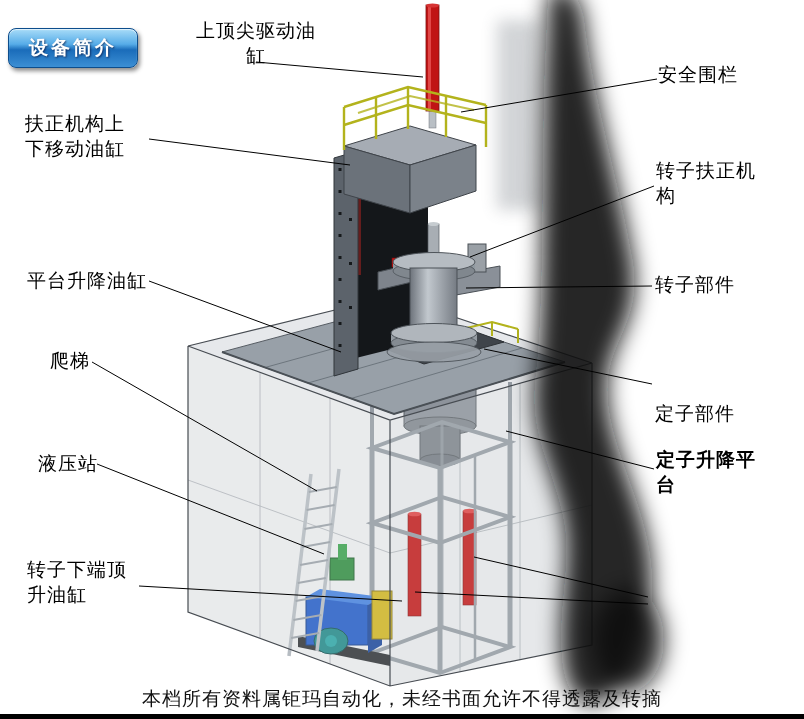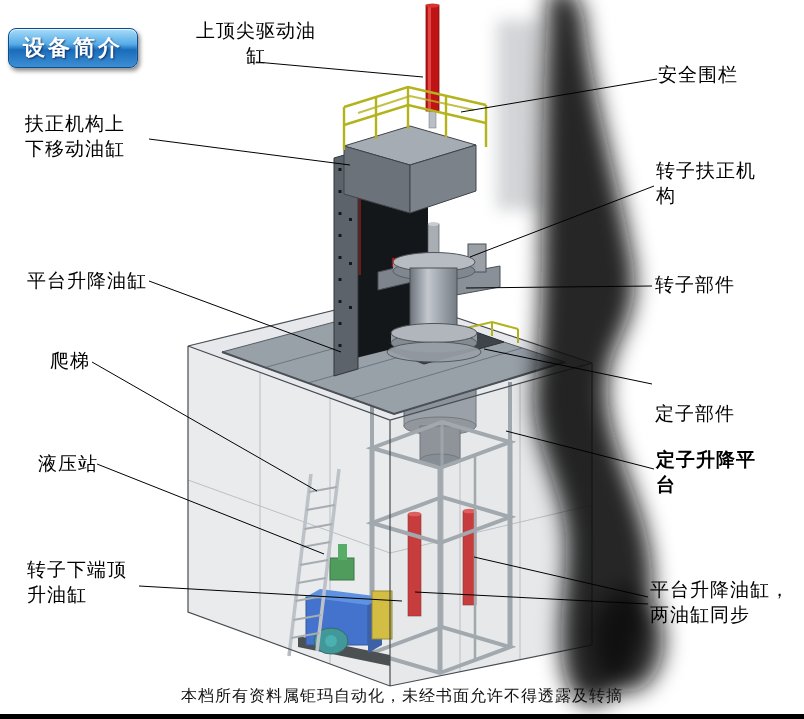--- a/index.html
+++ b/index.html
@@ -5,22 +5,22 @@
   html,body{margin:0;padding:0;}
   body{width:804px;height:719px;background:#ffffff;font-family:"Liberation Sans",sans-serif;position:relative;overflow:hidden;}
   #stage{position:absolute;left:0;top:0;width:804px;height:719px;}
   svg.scene{position:absolute;left:0;top:0;}
   .label{position:absolute;color:#000;font-size:19px;line-height:25px;white-space:pre-line;font-weight:500;letter-spacing:1px;}
   #badge{position:absolute;left:8px;top:28px;width:128px;height:38px;border-radius:8px;
     background:linear-gradient(180deg,#a8dcf8 0%,#56ace8 40%,#1a6cba 55%,#3c8fd4 100%);
     border:1px solid #0d4d8c;
     box-shadow:2px 3px 4px rgba(0,0,0,.45), inset 0 1px 1px rgba(255,255,255,.7);
     display:flex;align-items:center;justify-content:center;
-    color:#fff;font-size:22px;font-weight:bold;letter-spacing:3px;text-shadow:1px 1px 2px rgba(0,0,40,.6);}
-  #footer{position:absolute;left:0;right:0;top:686px;text-align:center;font-size:16px;color:#101010;letter-spacing:1px;}
+    color:#fff;font-size:19px;font-weight:bold;letter-spacing:3px;text-shadow:1px 1px 2px rgba(0,0,40,.6);}
+  #footer{position:absolute;left:0;right:0;top:686px;text-align:center;font-size:19px;color:#101010;letter-spacing:1px;}
   #bottom-bar{position:absolute;left:0;top:714px;width:804px;height:5px;background:#000;}
 </style>
 </head>
 <body>
 
 <div id="stage">
 
   <svg class="scene" width="804" height="719" viewBox="0 0 804 719">
     <defs>
       <filter id="blurBig" x="-50%" y="-50%" width="200%" height="200%">
@@ -222,18 +222,16 @@
 构</div>
   <div class="label" style="left:27px;top:268px;">平台升降油缸</div>
   <div class="label" style="left:655px;top:272px;">转子部件</div>
   <div class="label" style="left:50px;top:348px;">爬梯</div>
   <div class="label" style="left:655px;top:371px;margin-top:30px;">定子部件</div>
   <div class="label" style="left:38px;top:451px;">液压站</div>
   <div class="label" style="left:656px;top:447px;font-weight:bold;">定子升降平
 台</div>
   <div class="label" style="left:27px;top:557px;">转子下端顶
 升油缸</div>
-  <div class="label" style="left:650px;top:577px;">平台升降油缸，
-两油缸同步</div>
 
   <div id="footer">本档所有资料属钜玛自动化，未经书面允许不得透露及转摘</div>
   <div id="bottom-bar"></div>
 </div>
 
 </body></html>

